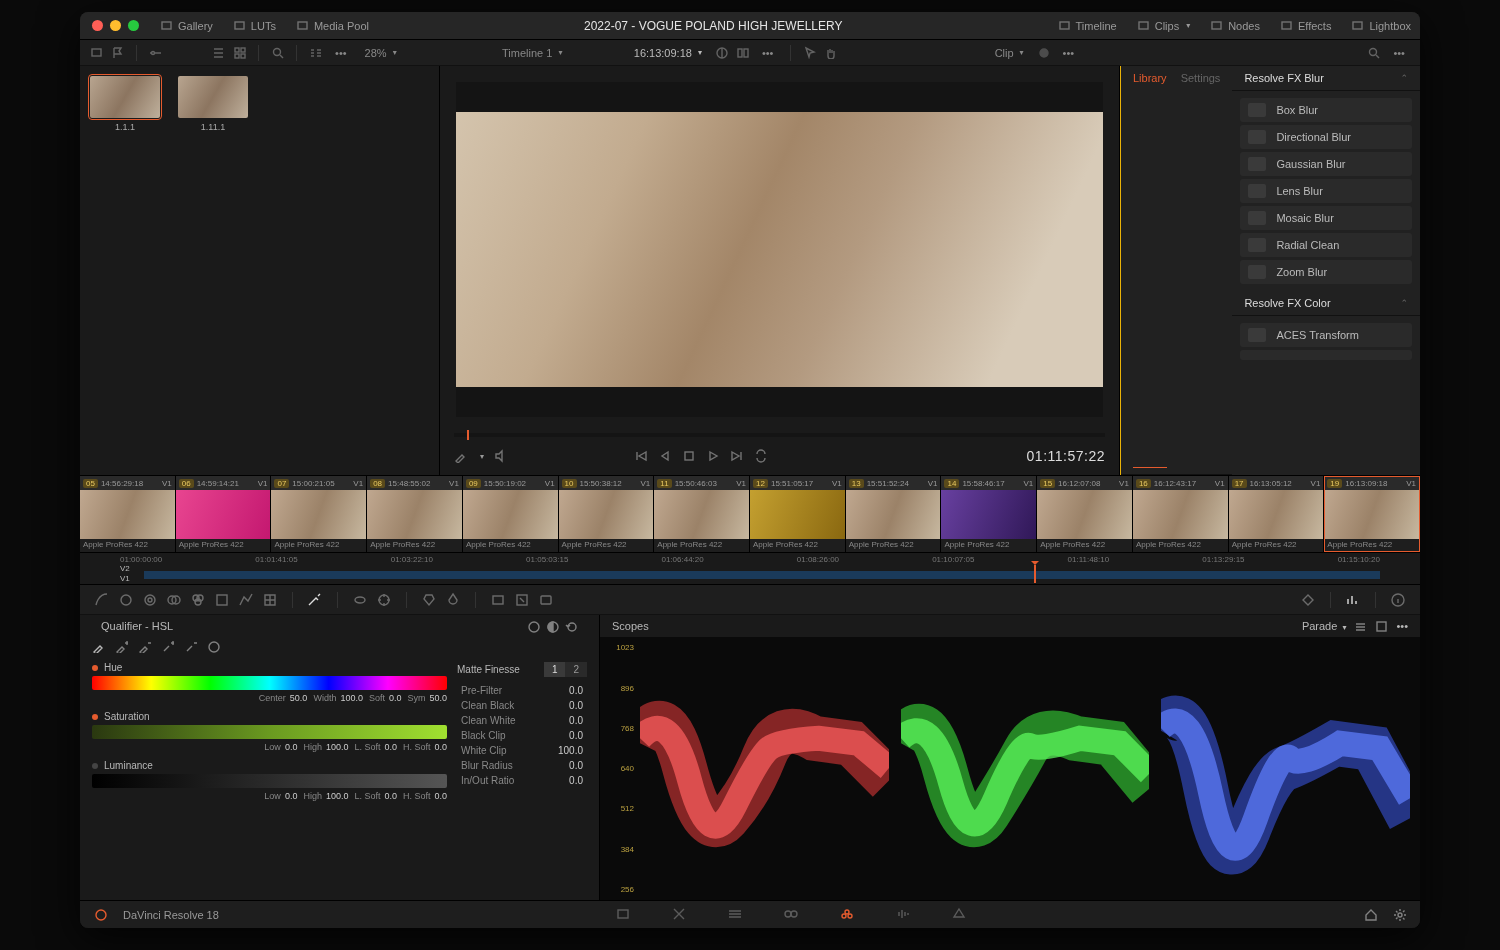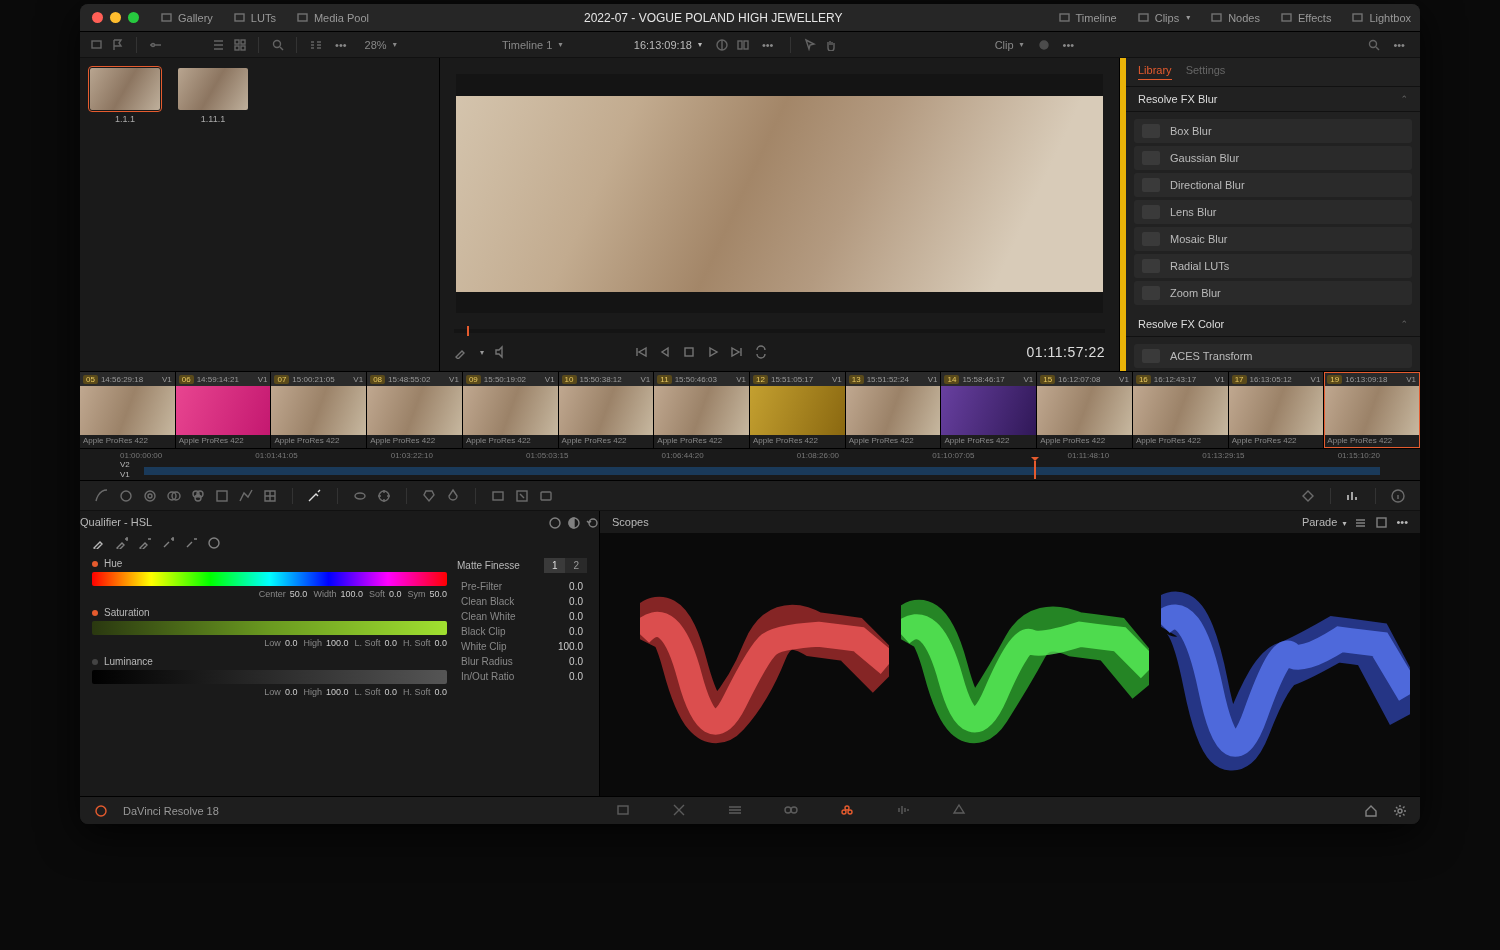--- a/index.html
+++ b/index.html
@@ -1,17 +1,17 @@
 <!DOCTYPE html>
 <html><head>
 <meta charset="utf-8">
 <style>
 * { margin:0; padding:0; box-sizing:border-box; font-family:-apple-system,BlinkMacSystemFont,"Segoe UI",sans-serif; }
 body { background:#0a0a0a; color:#b8b8b8; font-size:11px; overflow:hidden; width:1500px; height:950px; }
-.window { width:1340px; height:820px; margin:4px auto; background:#1a1a1a; border-radius:8px; overflow:hidden; display:flex; flex-direction:column; box-shadow:0 10px 40px rgba(0,0,0,.8);}
+.window { width:1340px; height:916px; margin:12px auto; background:#1a1a1a; border-radius:8px; overflow:hidden; display:flex; flex-direction:column; box-shadow:0 10px 40px rgba(0,0,0,.8);}
 .traffic { display:flex; gap:7px; padding:0 12px; align-items:center;}
 .tl { width:11px; height:11px; border-radius:50%;}
 .tl.r{background:#ff5f56}.tl.y{background:#ffbd2e}.tl.g{background:#27c93f}
 .topbar { height:28px; background:#262626; display:flex; align-items:center; border-bottom:1px solid #000;}
 .top-left,.top-right{display:flex;align-items:center;gap:2px;}
 .top-btn{display:flex;align-items:center;gap:5px;padding:5px 9px;color:#999;cursor:pointer;font-size:11px;}
 .title{flex:1;text-align:center;color:#e5e5e5;font-size:12px;font-weight:500;}
 .icn{width:13px;height:13px;opacity:.65;}
 .toolbar2{height:26px;background:#1e1e1e;display:flex;align-items:center;gap:8px;padding:0 10px;border-bottom:1px solid #111;font-size:11px;color:#888;}
 .tb-sep{width:1px;height:16px;background:#333;margin:0 4px;}
@@ -33,21 +33,21 @@
 .tc-disp{margin-left:auto;color:#ddd;font-size:14px;letter-spacing:.5px;}
 .pbtn{width:14px;height:14px;opacity:.7;cursor:pointer;}
 
 .nodes{width:290px;background:#1a1a1a;position:relative;padding:16px;}
 .node{position:absolute;width:50px;}
 .node .nimg{width:48px;height:32px;background:linear-gradient(120deg,#998770,#b5a58e);border:1px solid #555;border-radius:2px;}
 .node.sel .nimg{border-color:#e55b2e;}
 .node .nlbl{font-size:8px;color:#aaa;margin-top:3px;}
 .conn{position:absolute;height:1px;background:#4a9b4a;}
 
-.effects{width:300px;background:#212121;display:flex;flex-direction:column;border-left:6px solid #eab308;justify-content:space-between;}
+.effects{width:300px;background:#212121;display:flex;flex-direction:row;border-left:1px solid #eab308;justify-content:space-between;}
 .fx-tabs{display:flex;gap:14px;padding:6px 12px;border-bottom:1px solid #111;font-size:11px;}
 .fx-tab{color:#666;cursor:pointer;padding-bottom:3px;}
 .fx-tab.act{color:#e55b2e;border-bottom:1px solid #e55b2e;}
 .fx-section{padding:6px 12px;color:#ddd;font-size:11px;border-bottom:1px solid #111;display:flex;align-items:center;}
 .fx-section .chev{margin-left:auto;font-size:9px;color:#666;}
 .fx-list{padding:4px 8px;}
 .fx-item{display:flex;align-items:center;gap:10px;padding:5px 8px;margin:3px 0;background:#2a2a2a;border-radius:3px;cursor:pointer;font-size:11px;color:#bbb;}
 .fx-icn{width:18px;height:14px;background:#3a3a3a;border-radius:2px;}
 
 .filmstrip{height:78px;background:#fef9c3;display:flex;border-top:1px solid #000;border-bottom:1px solid #000;overflow:hidden;}
@@ -67,21 +67,21 @@
 .minitl .bars{height:8px;background:#1a3a5a;margin-top:2px;position:relative;}
 .minitl .play{position:absolute;left:72%;top:-6px;width:2px;height:18px;background:#e55b2e;}
 .minitl .play::before{content:"";position:absolute;left:-3px;top:-4px;border:4px solid transparent;border-top-color:#e55b2e;}
 
 .bottom{flex:0 0 218px;display:flex;background:#1a1a1a;}
 .tool-row{height:30px;background:#1e1e1e;display:flex;align-items:center;gap:8px;padding:0 14px;border-bottom:1px solid #111;}
 .tool-sep{width:1px;height:16px;background:#333;margin:0 6px;}
 .ticon{width:16px;height:16px;opacity:.5;cursor:pointer;}
 .ticon.act{opacity:1;}
 .qual{width:520px;display:flex;flex-direction:column;border-right:1px solid #000;}
-.qual-hdr{height:22px;display:flex;align-items:center;padding:0 0;font-size:11px;}
+.qual-hdr{height:22px;display:flex;align-items:center;padding:0 21px;font-size:11px;}
 .qual-hdr .sp{margin-left:auto;display:flex;gap:6px;}
 .qual-body{flex:1;padding:6px 12px;display:flex;gap:10px;}
 .hsl{flex:1;}
 .hsl-row{margin-bottom:8px;}
 .hsl-lbl{font-size:10px;display:flex;align-items:center;gap:6px;margin-bottom:3px;}
 .dot{width:6px;height:6px;border-radius:50%;background:#e55b2e;}
 .dot.dim{background:#444}
 .grad{height:14px;border-radius:2px;}
 .grad.hue{background:linear-gradient(90deg,#f00,#ff0,#0f0,#0ff,#00f,#f0f,#f00);}
 .grad.sat{background:linear-gradient(90deg,#2a3810,#6a9a20,#a0e030);}
@@ -321,37 +321,37 @@
             <span>Resolve FX Blur</span>
             <span class="chev">⌃</span>
           </div>
           <div class="fx-list">
             <div class="fx-item">
               <div class="fx-icn"></div>
               <span>Box Blur</span>
             </div>
             <div class="fx-item">
               <div class="fx-icn"></div>
-              <span>Gaussian Blur</span>
+              <span>Directional Blur</span>
             </div>
             <div class="fx-item">
               <div class="fx-icn"></div>
-              <span>Directional Blur</span>
+              <span>Gaussian Blur</span>
             </div>
             <div class="fx-item">
               <div class="fx-icn"></div>
               <span>Lens Blur</span>
             </div>
             <div class="fx-item">
               <div class="fx-icn"></div>
               <span>Mosaic Blur</span>
             </div>
             <div class="fx-item">
               <div class="fx-icn"></div>
-              <span>Radial LUTs</span>
+              <span>Radial Clean</span>
             </div>
             <div class="fx-item">
               <div class="fx-icn"></div>
               <span>Zoom Blur</span>
             </div>
           </div>
           <div class="fx-section">
             <span>Resolve FX Color</span>
             <span class="chev">⌃</span>
           </div>
@@ -758,20 +758,29 @@
           <svg class="icn">
               <path d="M2 4h9M2 7h9M2 10h9"></path>
             </svg>
           <svg class="icn">
               <rect x="2" y="2" width="9" height="9"></rect>
             </svg>
           <div>•••</div>
         </div>
       </div>
       <div class="scope-area">
+        <div class="yaxis" id="scope-y">
+            <span>1023</span>
+            <span>896</span>
+            <span>768</span>
+            <span>640</span>
+            <span>512</span>
+            <span>384</span>
+            <span>256</span>
+          </div>
         <div class="waves">
           <div class="wave"><svg viewBox="0 0 100 100" preserveAspectRatio="none">
                 <path d="M0 40 Q10 20 18 50 T35 70 T50 45 T70 38 L85 40 L100 55" stroke="#ff4040" stroke-width="18" opacity=".5"></path>
                 <path d="M0 38 Q12 25 20 55 T38 65 T52 42 T72 38 L88 40 L100 50" stroke="#ff6060" stroke-width="10" opacity=".7"></path>
               </svg></div>
           <div class="wave"><svg viewBox="0 0 100 100" preserveAspectRatio="none">
                 <path d="M0 40 Q10 22 18 52 T35 68 T50 43 T70 38 L85 40 L100 58" stroke="#40ff40" stroke-width="18" opacity=".5"></path>
                 <path d="M0 38 Q12 27 20 56 T38 62 T52 41 T72 38 L88 40 L100 52" stroke="#60ff60" stroke-width="10" opacity=".7"></path>
               </svg></div>
           <div class="wave"><svg viewBox="0 0 100 100" preserveAspectRatio="none">

